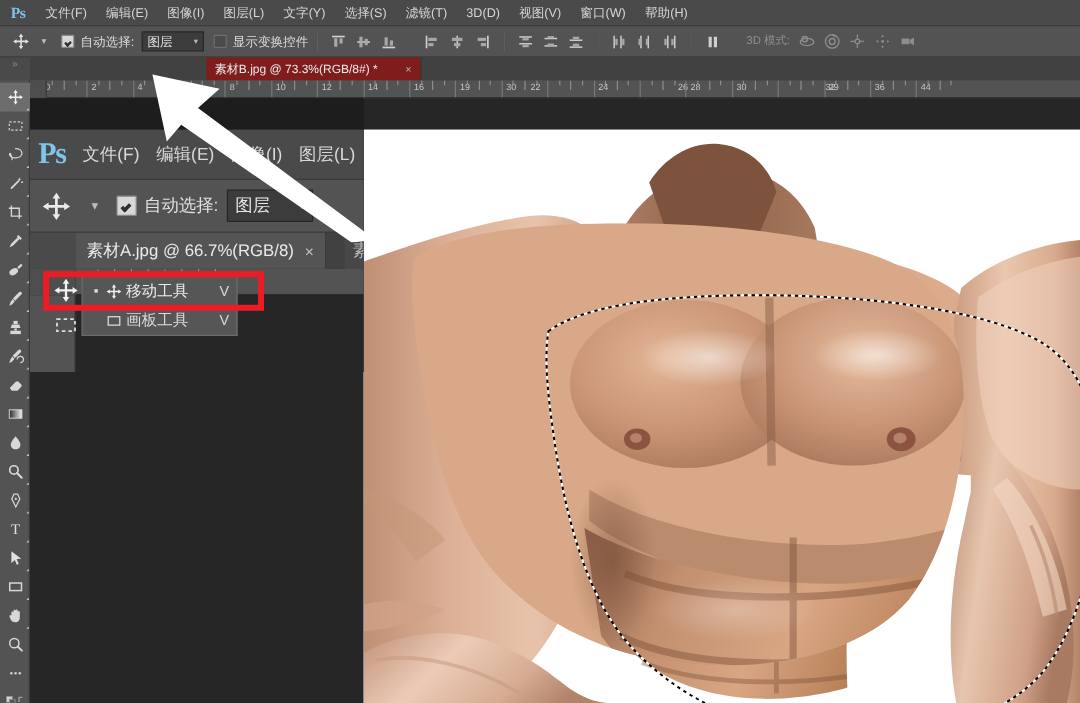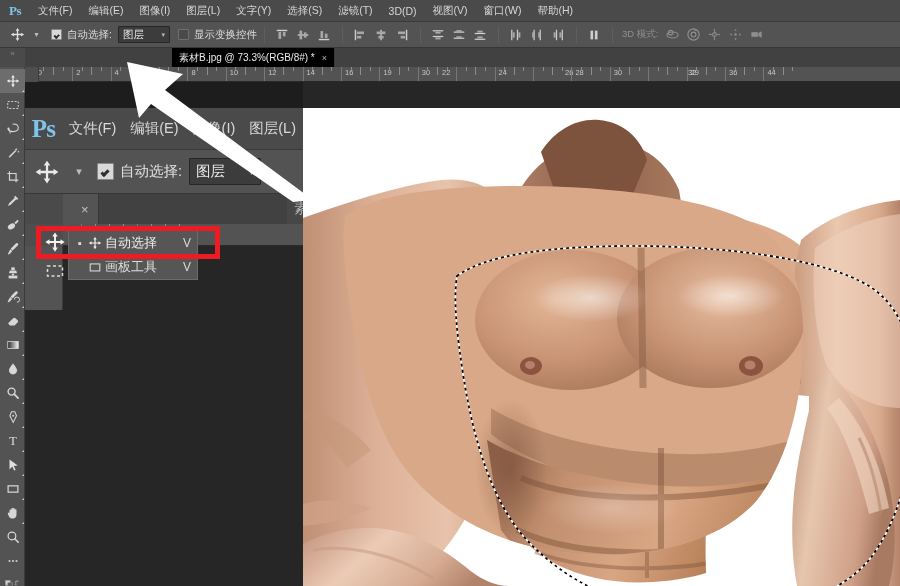--- a/index.html
+++ b/index.html
@@ -93,21 +93,21 @@
     padding-top: 1px;
   }
   .tab {
     position: absolute; top: 0; height: 19px;
     display: flex; align-items: center;
     padding: 0 7px; font-size: 10px;
     white-space: nowrap;
     border-right: 1px solid #363636;
   }
   .tab.inactive { background: #474747; color: #b5b5b5; }
-  .tab.active { background: #000000; color: #eaeaea; }
+  .tab.active { background: #7f1d1d; color: #eaeaea; gap: 16px; }
   .tab .x { margin-left: 7px; font-size: 9px; color: #b0b0b0; }
 
   
   .ruler-h {
     position: absolute; left: 25px; top: 67px; width: 875px; height: 15px;
     background: #535353;
     border-bottom: 1px solid #2a2a2a;
     overflow: hidden;
   }
   .ruler-h .tick {
@@ -918,20 +918,21 @@
       <div class="in-oblabel">自动选择:</div>
       <div class="in-obselect">
         <span>图层</span>
         <span class="sc">▾</span>
       </div>
     </div>
 
     <div class="in-tabstrip">
       <div class="in-tabgutter"></div>
       <div class="in-tab">
+        <span>素材A.jpg @ 66.7%(RGB/8)</span>
         <span class="x">×</span>
       </div>
       <div class="in-tab2" style="left:262px;">
         <span>素</span>
       </div>
     </div>
 
     <div class="in-rulercorner"></div>
     <div class="in-ruler" id="in-ruler">
         <div class="tick major" style="left: 18px;"></div>
@@ -961,21 +962,21 @@
   </div>
 
   <div class="flyout">
     <div class="fly-row">
       <span class="bullet">▪</span>
       <span class="fi">
         <svg width="14" height="14" viewBox="0 0 16 16">
             <path d="M8 1 L10 4 L8.7 4 L8.7 7.3 L12 7.3 L12 6 L15 8 L12 10 L12 8.7 L8.7 8.7 L8.7 12 L10 12 L8 15 L6 12 L7.3 12 L7.3 8.7 L4 8.7 L4 10 L1 8 L4 6 L4 7.3 L7.3 7.3 L7.3 4 L6 4 Z" fill="#f0f0f0"></path>
           </svg>
       </span>
-      <span>自动选择</span>
+      <span>移动工具</span>
       <span class="fk">V</span>
     </div>
     <div class="fly-row second">
       <span class="bullet"></span>
       <span class="fi">
         <svg width="14" height="14" viewBox="0 0 16 16">
             <rect x="2.5" y="4.5" width="11" height="8" fill="none" stroke="#dcdcdc" stroke-width="1.2"></rect>
           </svg>
       </span>
       <span>画板工具</span>

